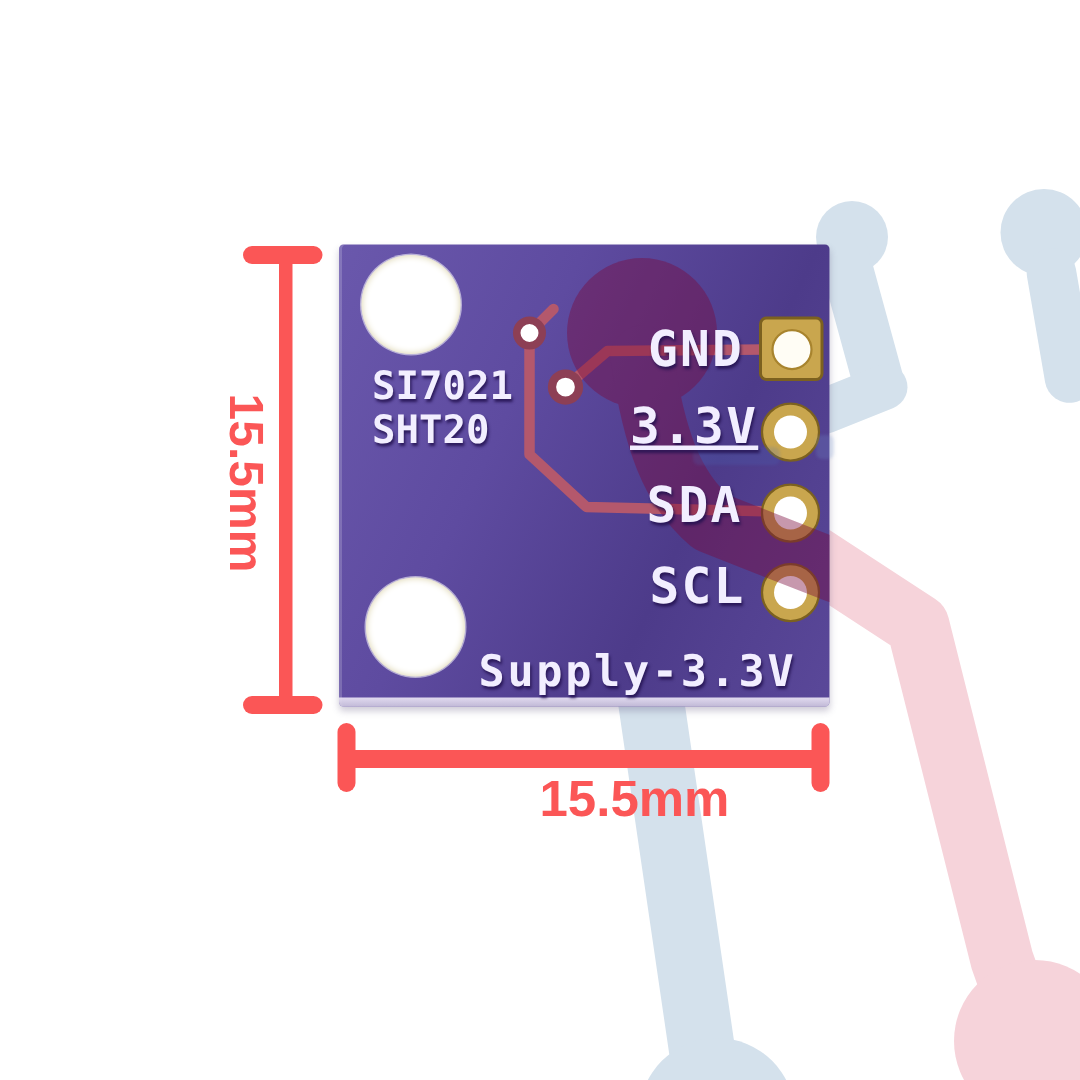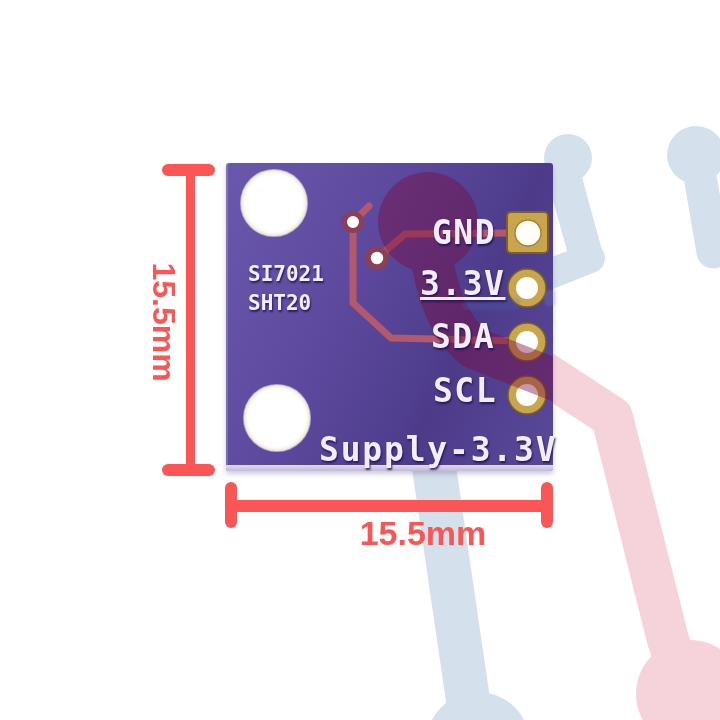--- a/index.html
+++ b/index.html
@@ -22,28 +22,28 @@
   .smudge{position:absolute;border-radius:4px;filter:blur(1px);z-index:5;}
   #watermark-smudge{left:236px;top:135px;width:58px;height:12px;background:rgba(70,110,190,0.20);}
   #watermark-smudge2{left:318px;top:127px;width:12px;height:16px;background:rgba(120,150,210,0.22);}
   #board-edge-strip{position:absolute;left:0;top:302px;width:327px;height:6px;z-index:4;
          background:linear-gradient(180deg,rgba(232,226,244,0.95),rgba(205,198,222,0.9));
          border-radius:0 0 3px 3px;}
 
   
   .silk{position:absolute;color:#f2eeff;font-family:"DejaVu Sans Mono",monospace;font-weight:bold;
         text-shadow:1px 2px 2px rgba(35,18,80,0.85);white-space:nowrap;z-index:6;line-height:1;}
-  #chip-list{left:22px;top:97px;font-size:21px;}
+  #chip-list{left:22px;top:81px;font-size:26px;}
   #chip-list .chip-line{height:29.4px;line-height:29.4px;}
   .pin-label{font-size:33px;letter-spacing:1.5px;}
   #pin-gnd{left:206px;top:53px;}
   #pin-33v{left:194px;top:104px;text-decoration:underline;}
   #pin-sda{left:205px;top:157px;}
   #pin-scl{left:207px;top:211px;}
-  #supply-label{left:93px;top:270px;font-size:33px;letter-spacing:1.8px;}
+  #supply-label{left:93px;top:270px;font-size:29px;letter-spacing:1.8px;}
 
   
   .dim{background:#fb5656;position:absolute;z-index:30;border-radius:6px;}
   #vdim-line{left:186px;top:168px;width:9px;height:304px;}
   #vdim-cap-top{left:162px;top:164px;width:53px;height:12px;}
   #vdim-cap-bottom{left:162px;top:464px;width:53px;height:12px;}
   #hdim-line{left:230px;top:500px;width:318px;height:12px;}
   #hdim-cap-left{left:225px;top:482px;width:12px;height:46px;}
   #hdim-cap-right{left:541px;top:482px;width:12px;height:46px;}
   .dim-label{position:absolute;color:#fb5656;font-weight:600;z-index:30;text-align:center;

